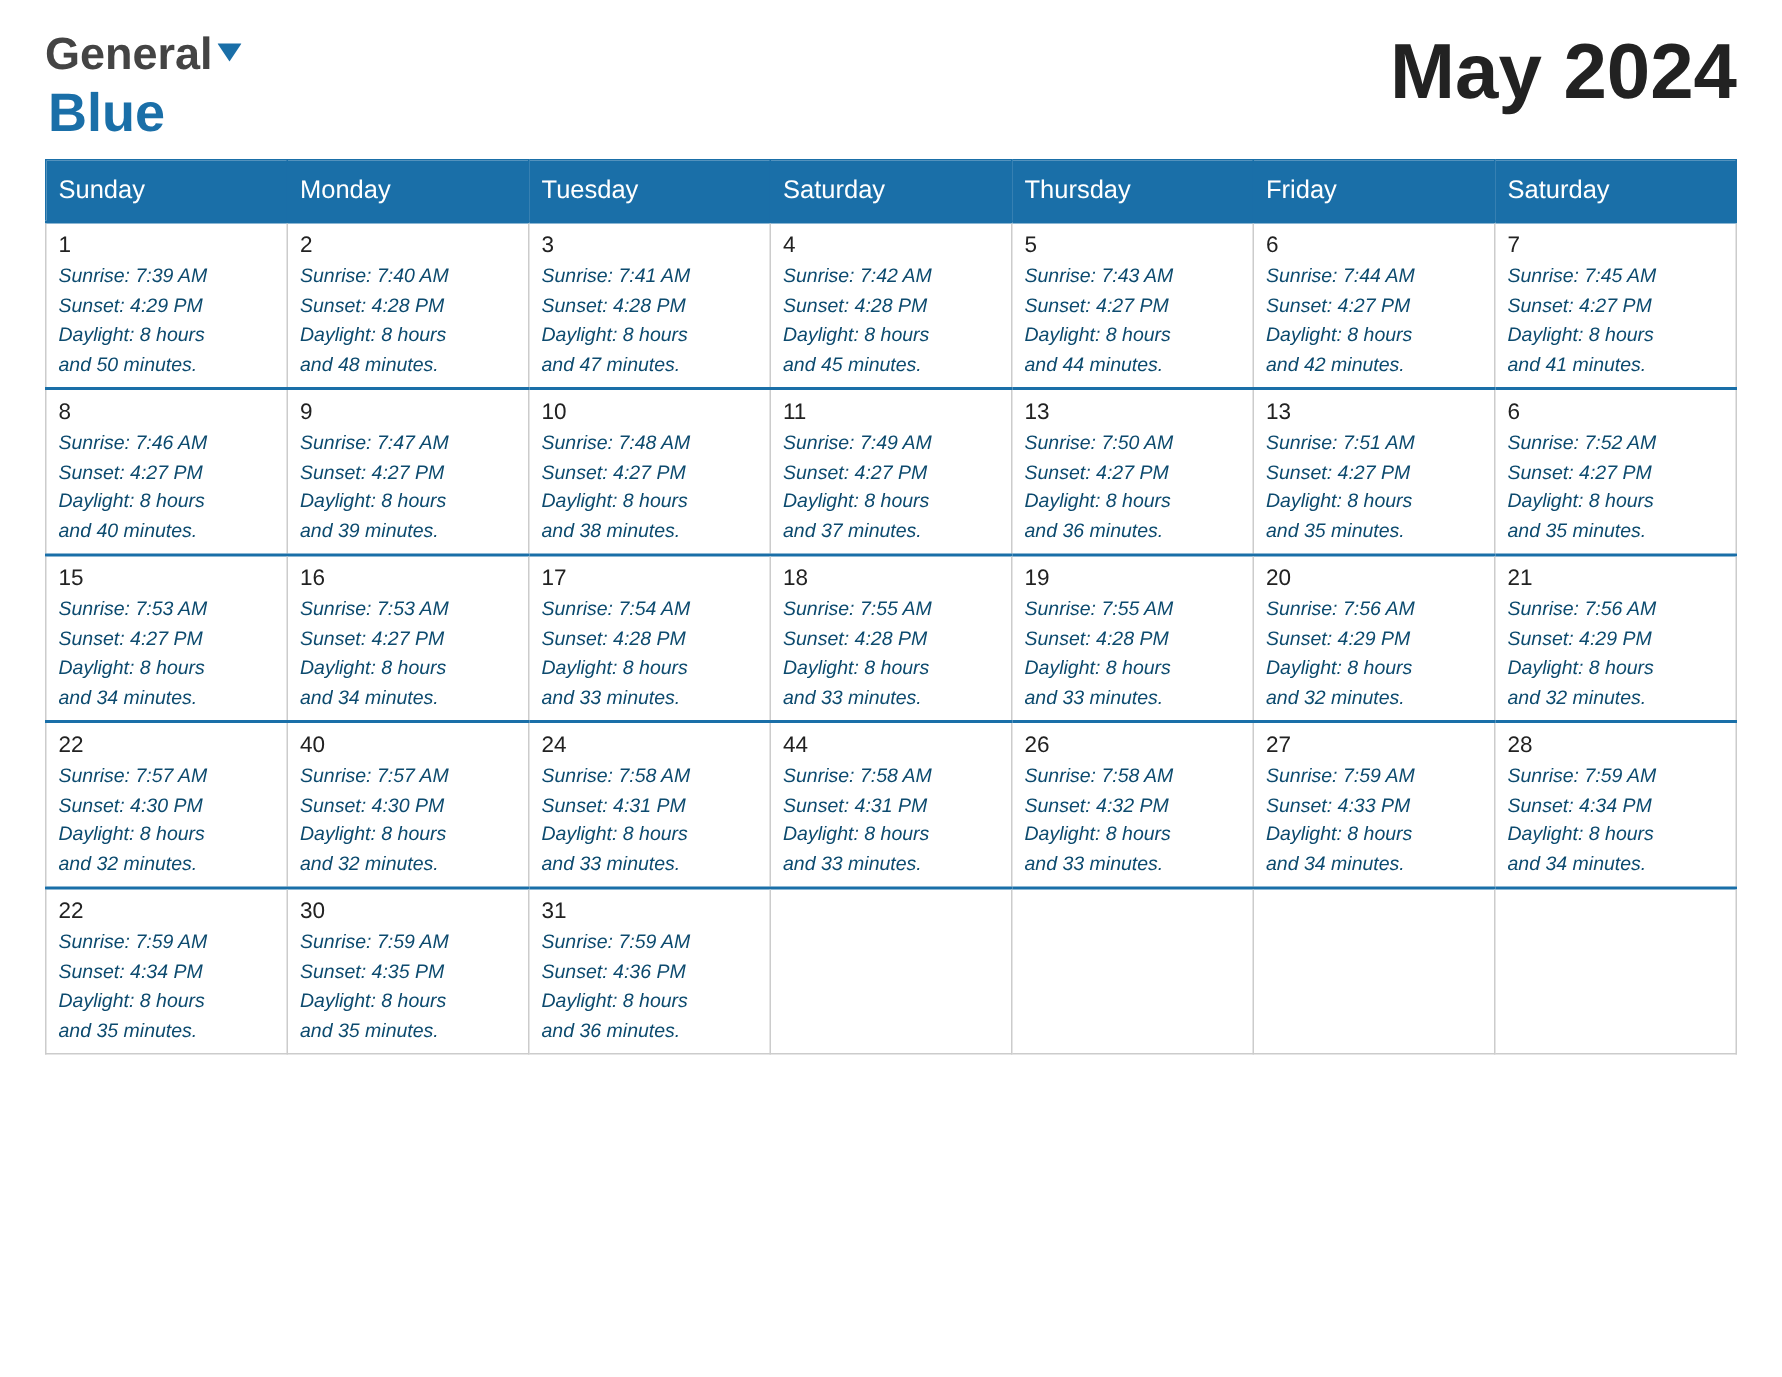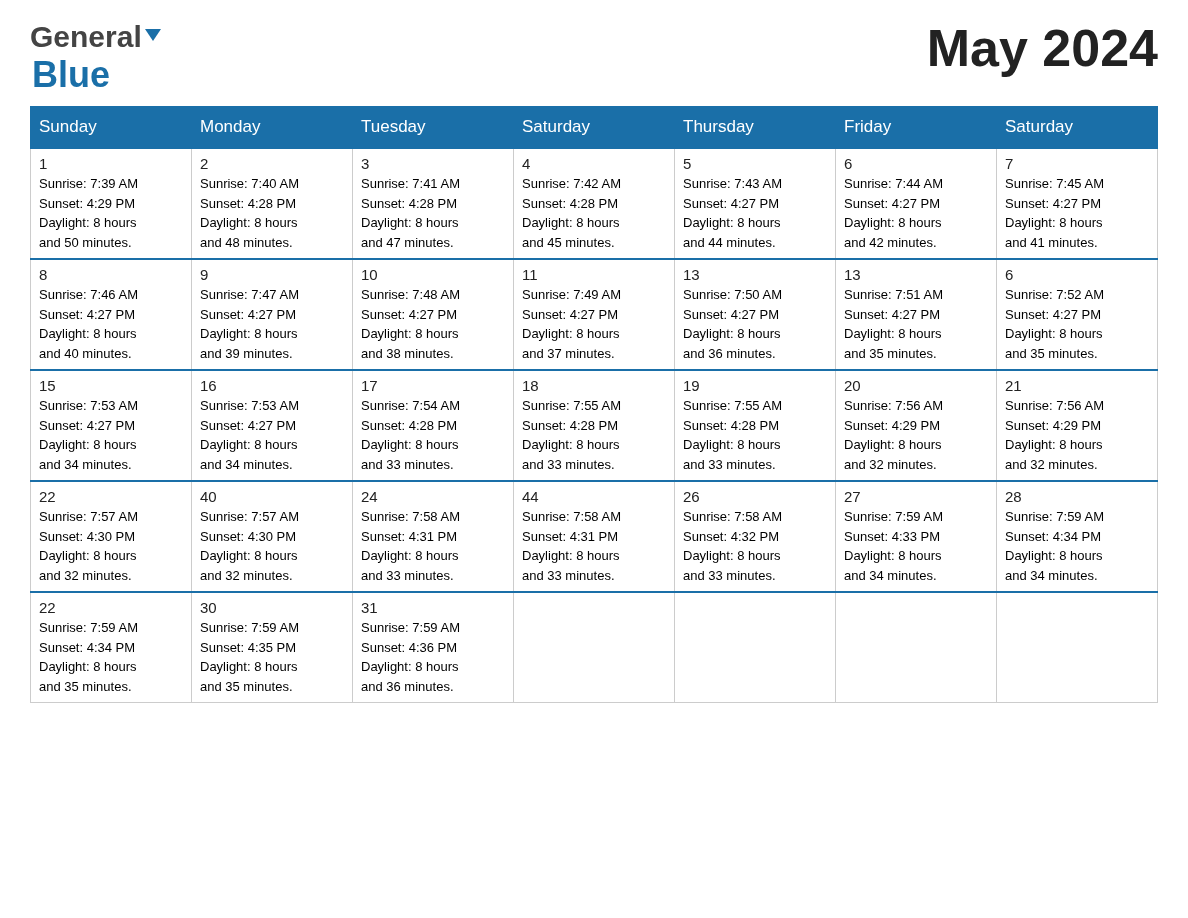--- a/index.html
+++ b/index.html
@@ -63,22 +63,23 @@
     }
     .calendar td .day-num {
       font-size: 15px;
       font-weight: normal;
       color: #222;
       display: block;
       margin-bottom: 2px;
     }
     .calendar td .day-info {
       font-size: 13px;
-      color: #000000;
+      color: #0c4a6e;
       line-height: 1.5;
+      font-style: italic;
     }
     .empty-cell {
       background: #fff;
     }
     .logo-container {
       display: flex;
       align-items: center;
     }
     .logo-text-general {
       font-size: 30px;

